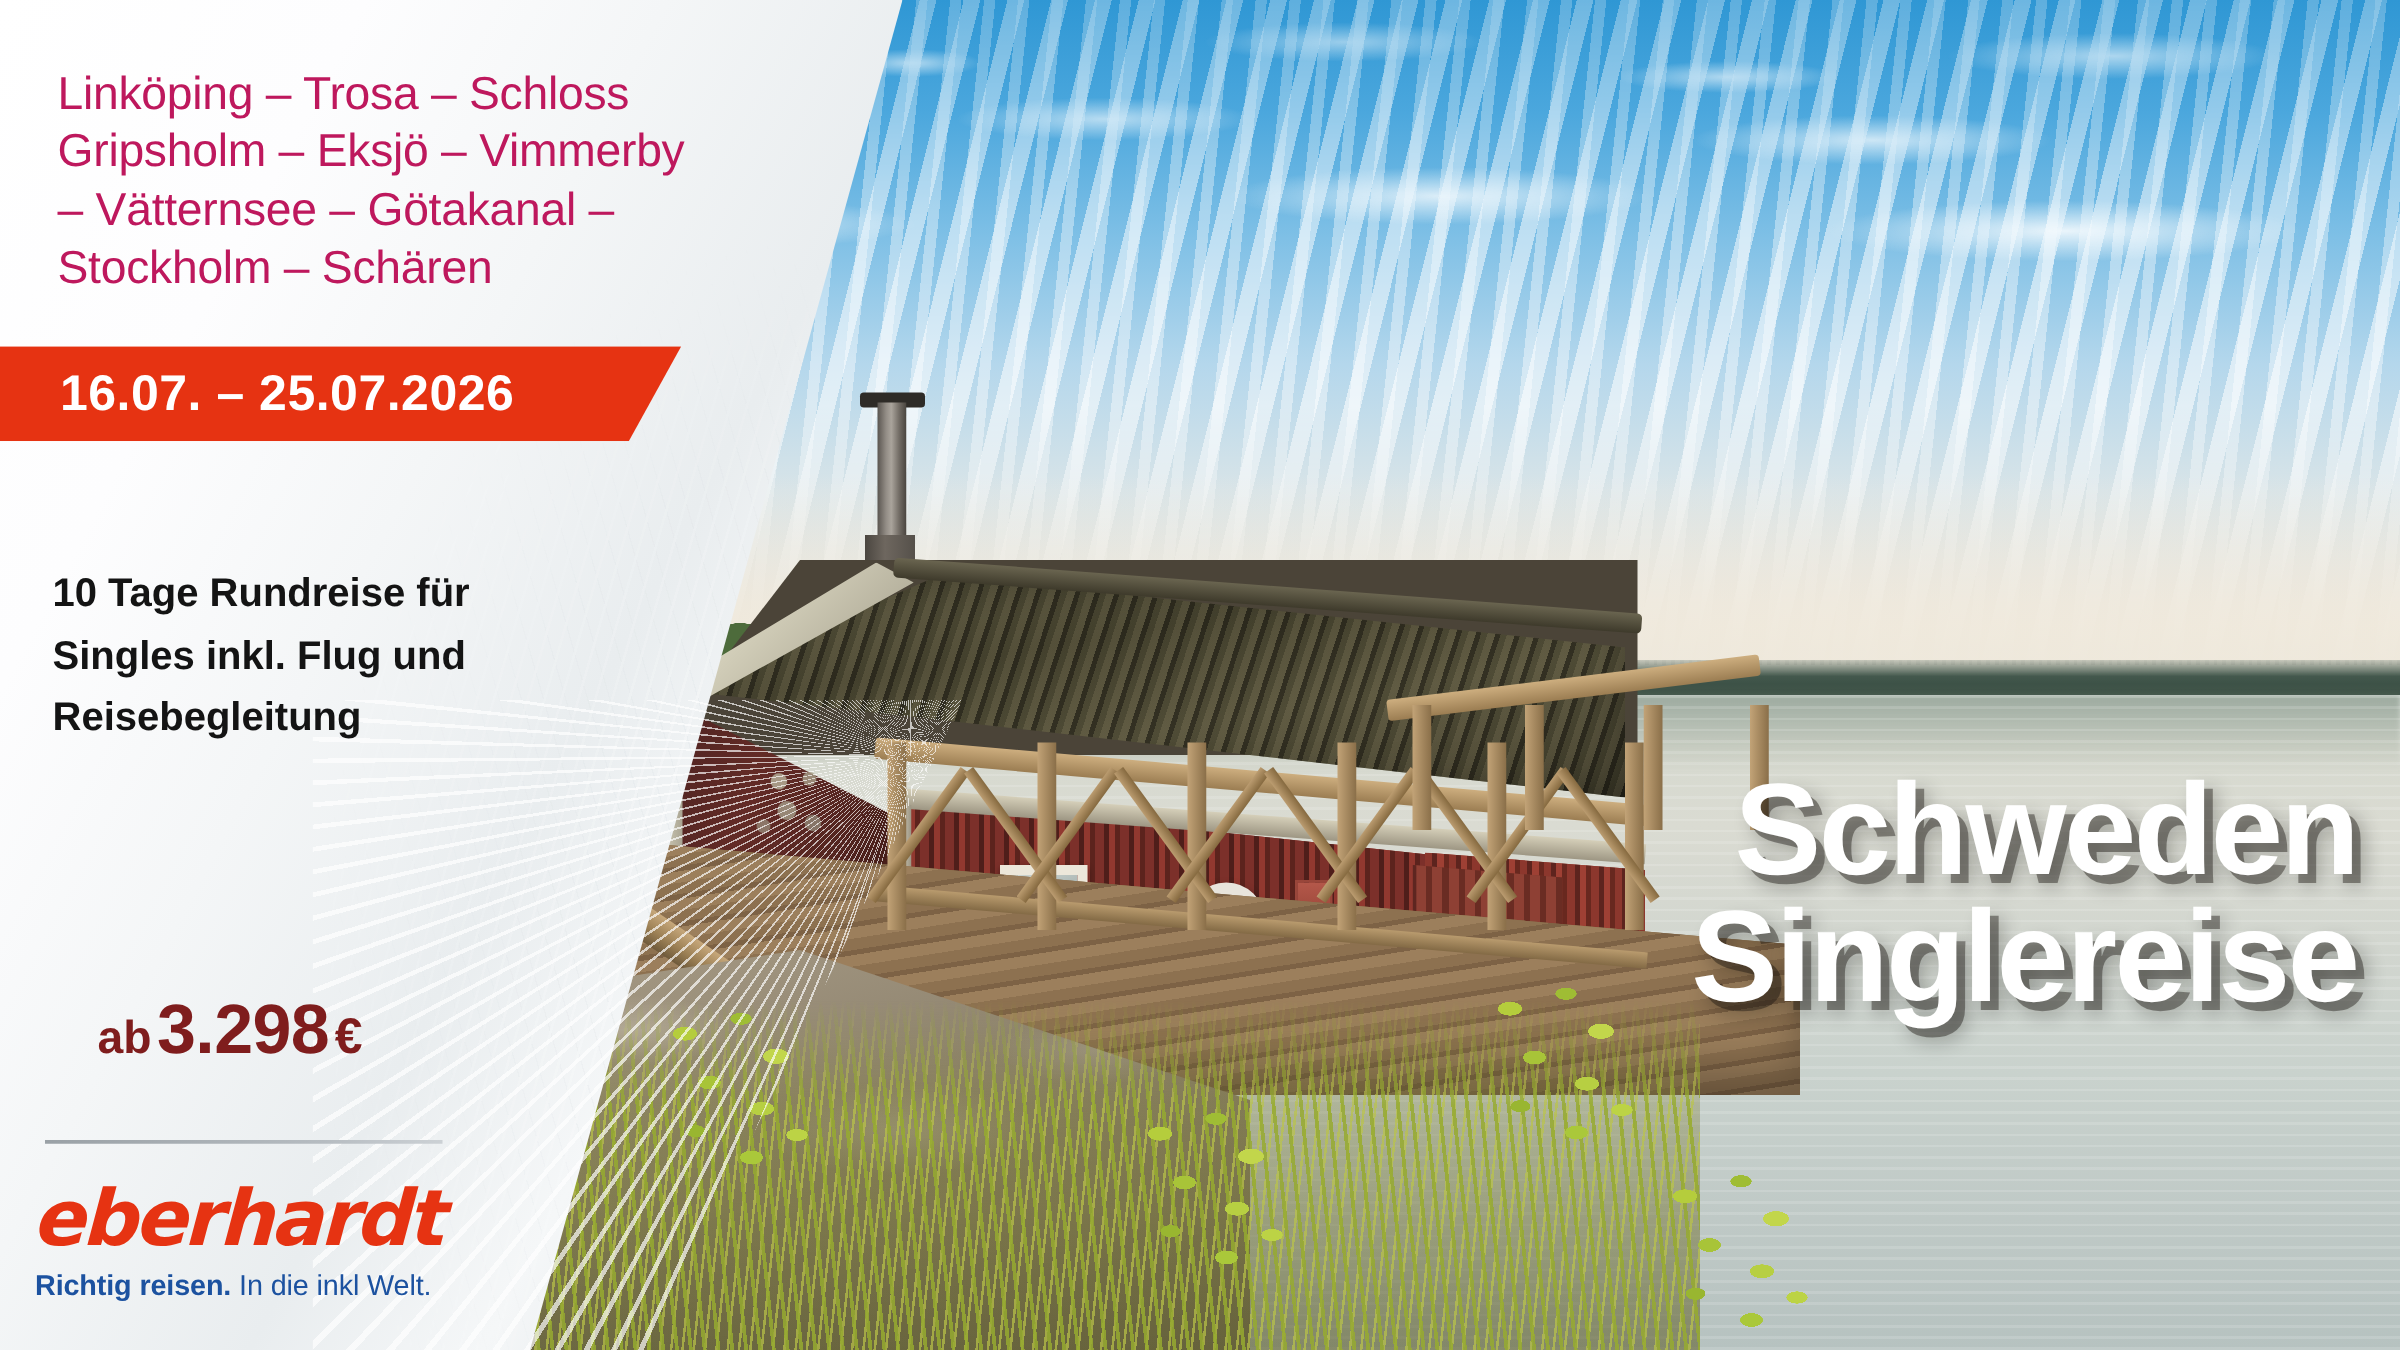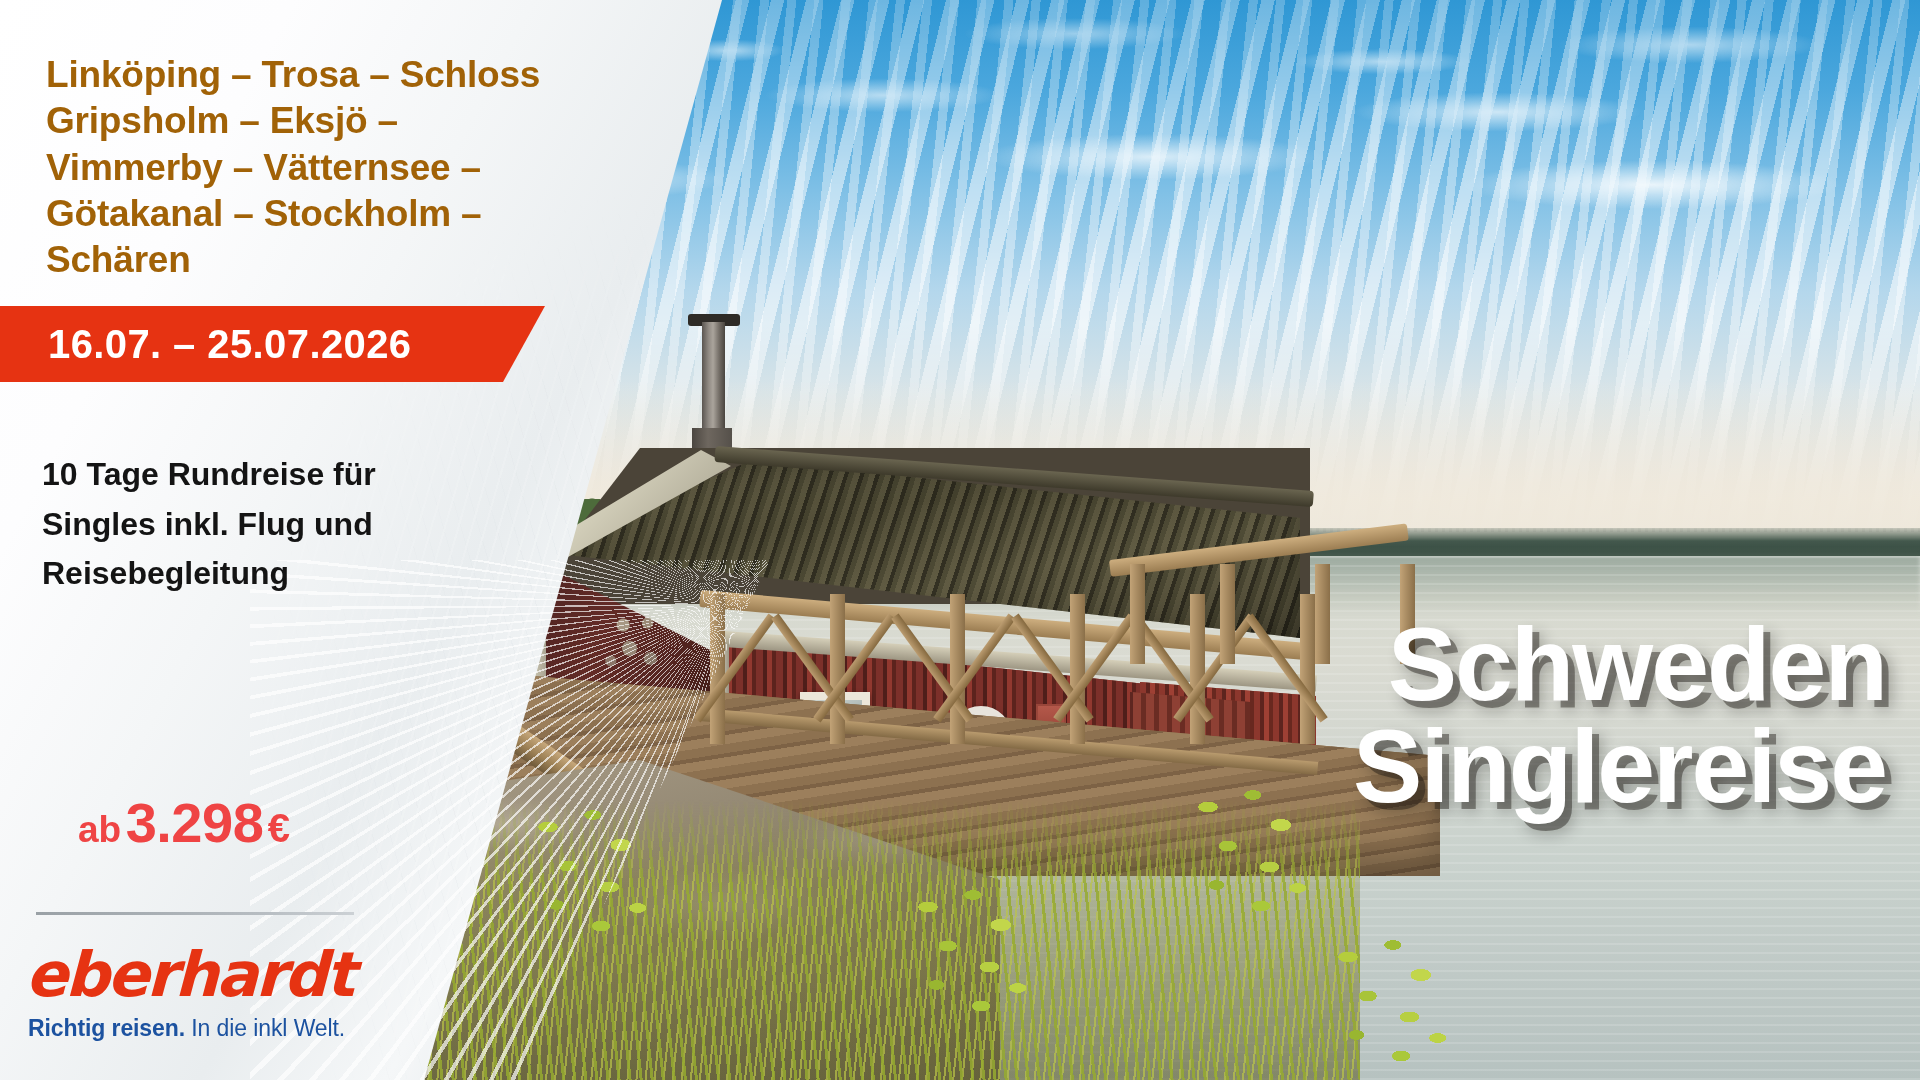--- a/index.html
+++ b/index.html
@@ -420,44 +420,44 @@
     background:
       repeating-conic-gradient(from 200deg at 92% 8%,
         rgba(255,255,255,.85) 0deg 0.45deg,
         rgba(0,0,0,0) 0.45deg 2.1deg);
     opacity:.8;
   }
 
   
   .route {
     position:absolute; left:46px; top:52px; width:520px;
-    font-size:37px; font-weight:bold; line-height:1.25;
-    color:#a16207; letter-spacing:-.2px;
+    font-size:37px; font-weight:normal; line-height:1.25;
+    color:#be185d; letter-spacing:-.2px;
   }
 
   .date-banner {
     position:absolute; left:0; top:277px; width:545px; height:76px;
     background:#e63312;
     clip-path:polygon(0 0, 545px 0, 503px 76px, 0 76px);
-    display:flex; align-items:center;margin-top:29px;
+    display:flex; align-items:center;
   }
   .date-text {
     margin-left:48px;
     font-size:40px; font-weight:bold; color:#ffffff; letter-spacing:.4px;
   }
 
   .desc {
     position:absolute; left:42px; top:450px; width:420px;
     font-size:32px; font-weight:bold; line-height:1.55;
     color:#141414;
   }
 
   .price {
     position:absolute; left:78px; top:790px;
-    color:#ef4444; white-space:nowrap;
+    color:#7f1d1d; white-space:nowrap;
   }
   .price .ab { font-size:37px; font-weight:bold; }
   .price .amount { font-size:56px; font-weight:bold; letter-spacing:-.5px; }
   .price .eur { font-size:40px; font-weight:bold; }
 
   .divider {
     position:absolute; left:36px; top:912px; width:318px; height:3px;
     background:linear-gradient(90deg,#9aa1a6 0%,#b6bcc1 70%,#ccd1d5 100%);
   }
 

